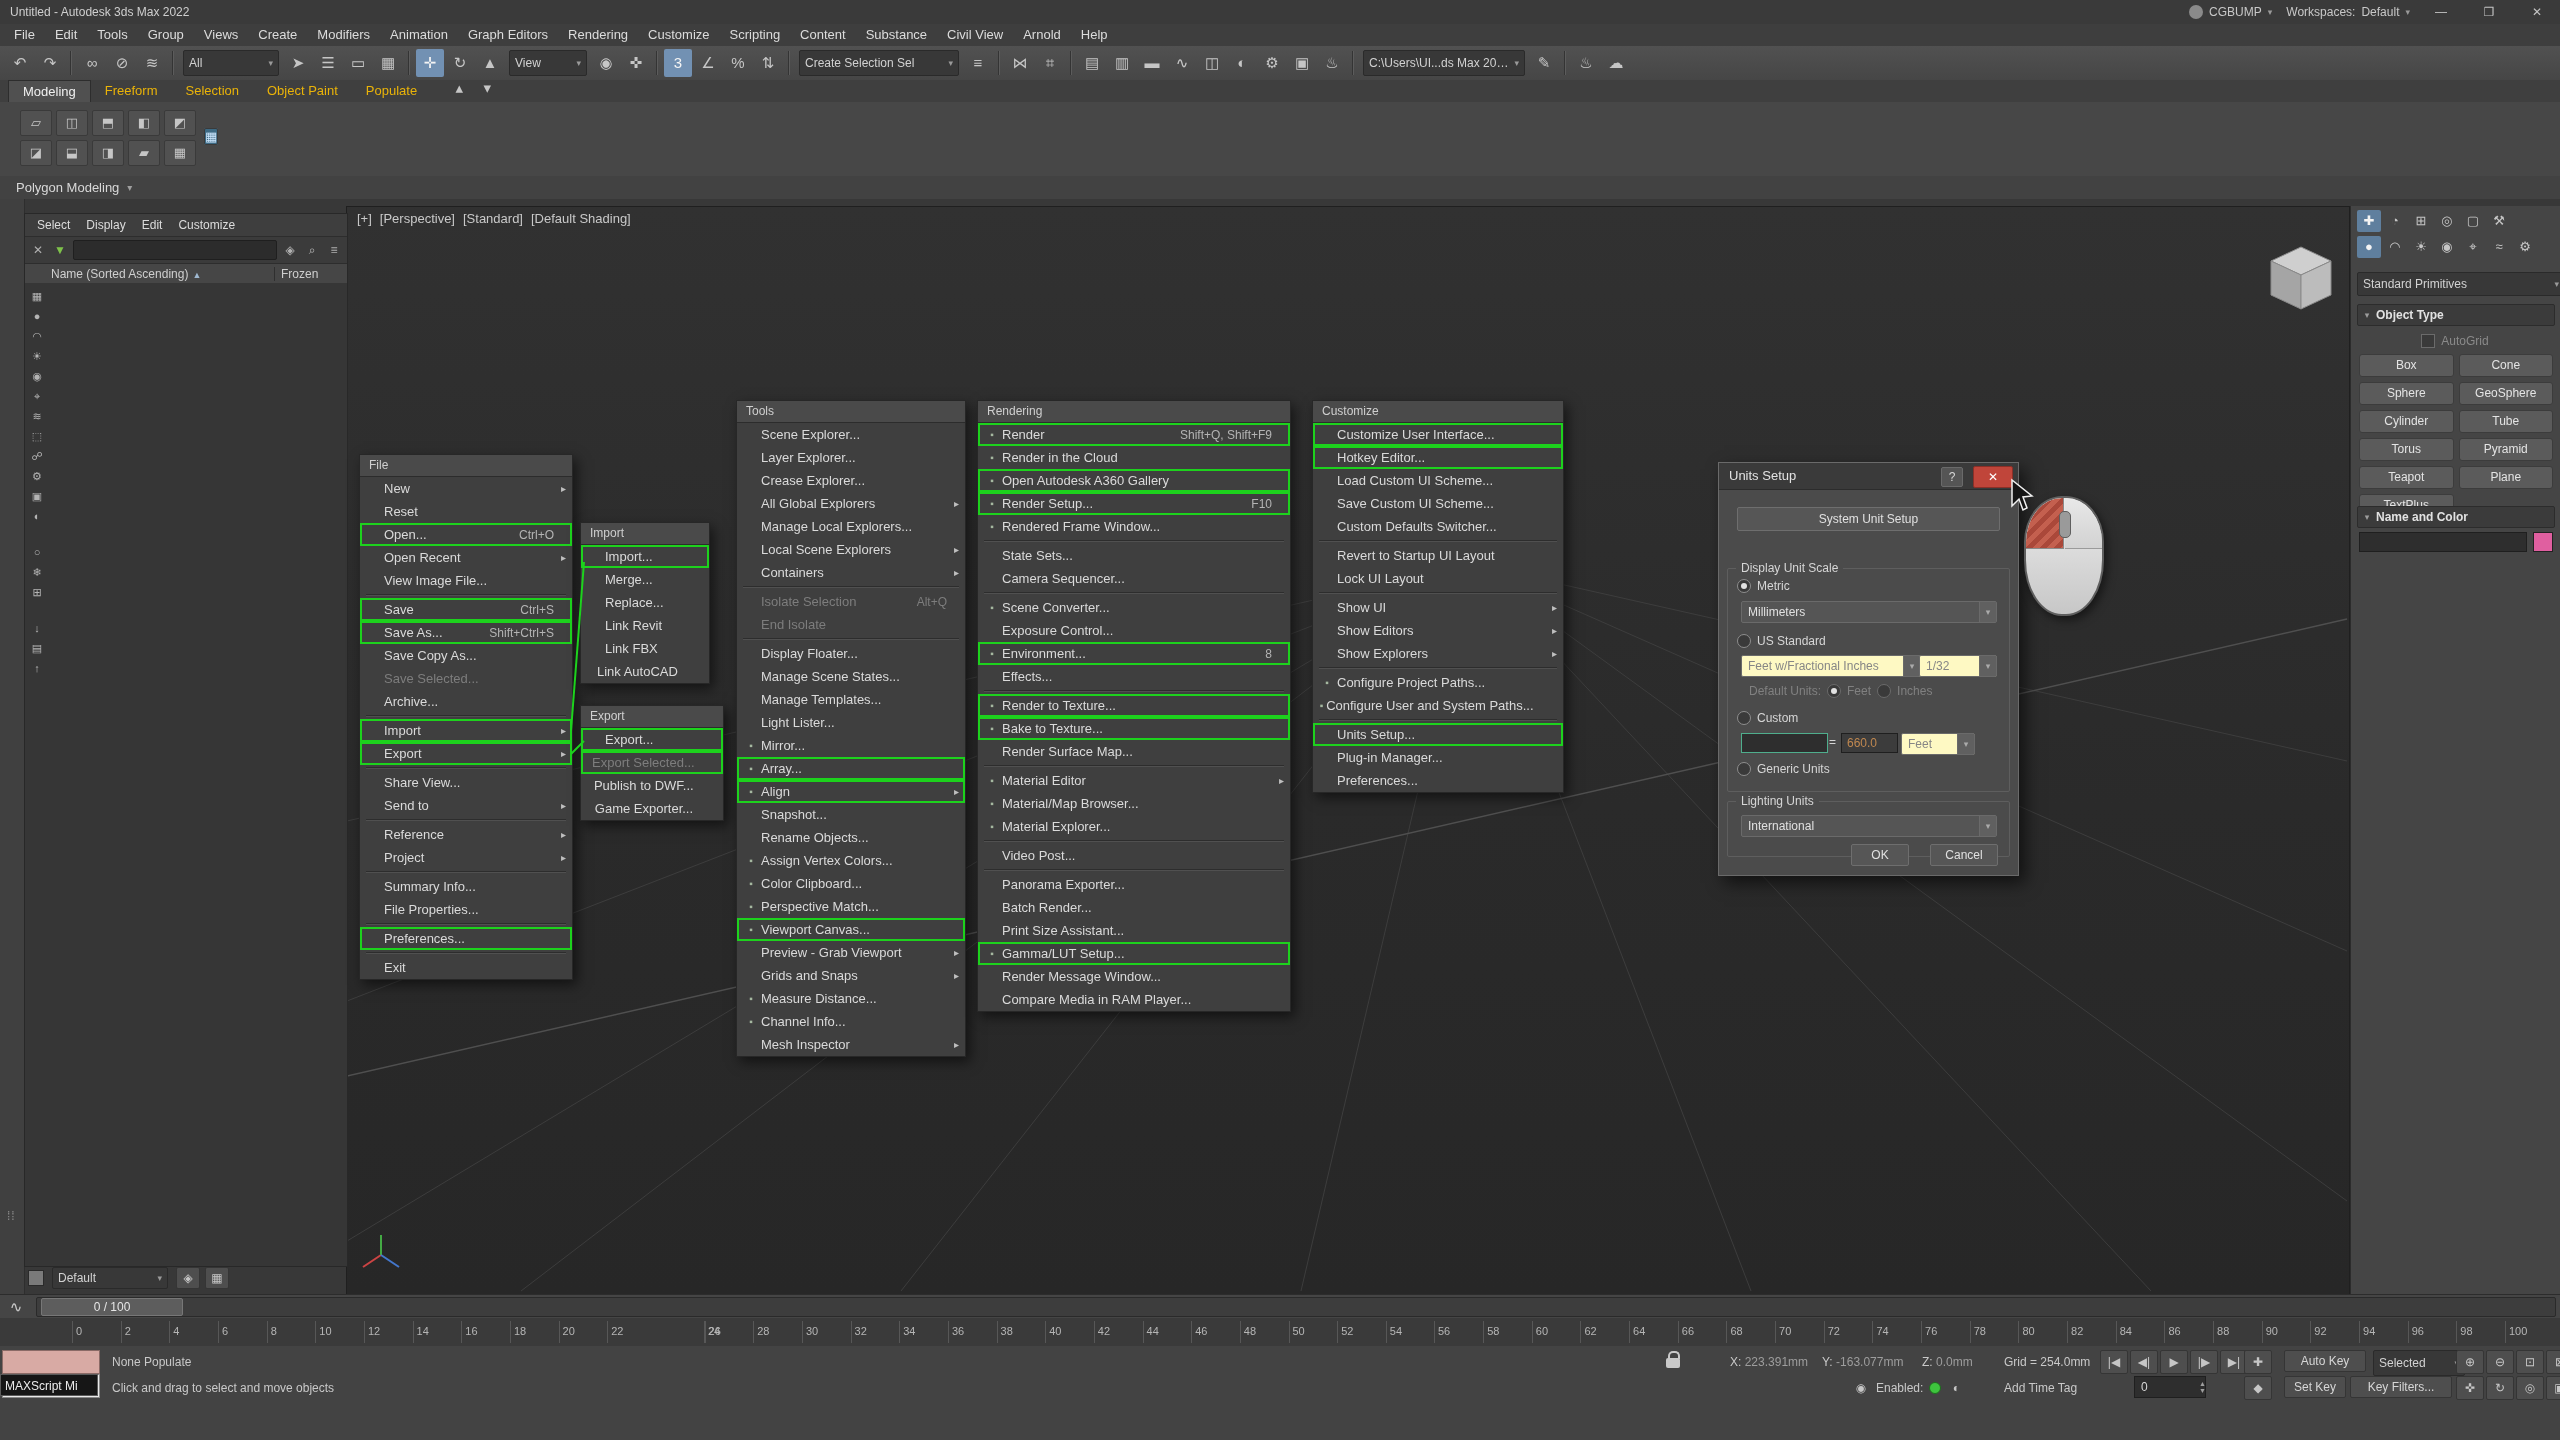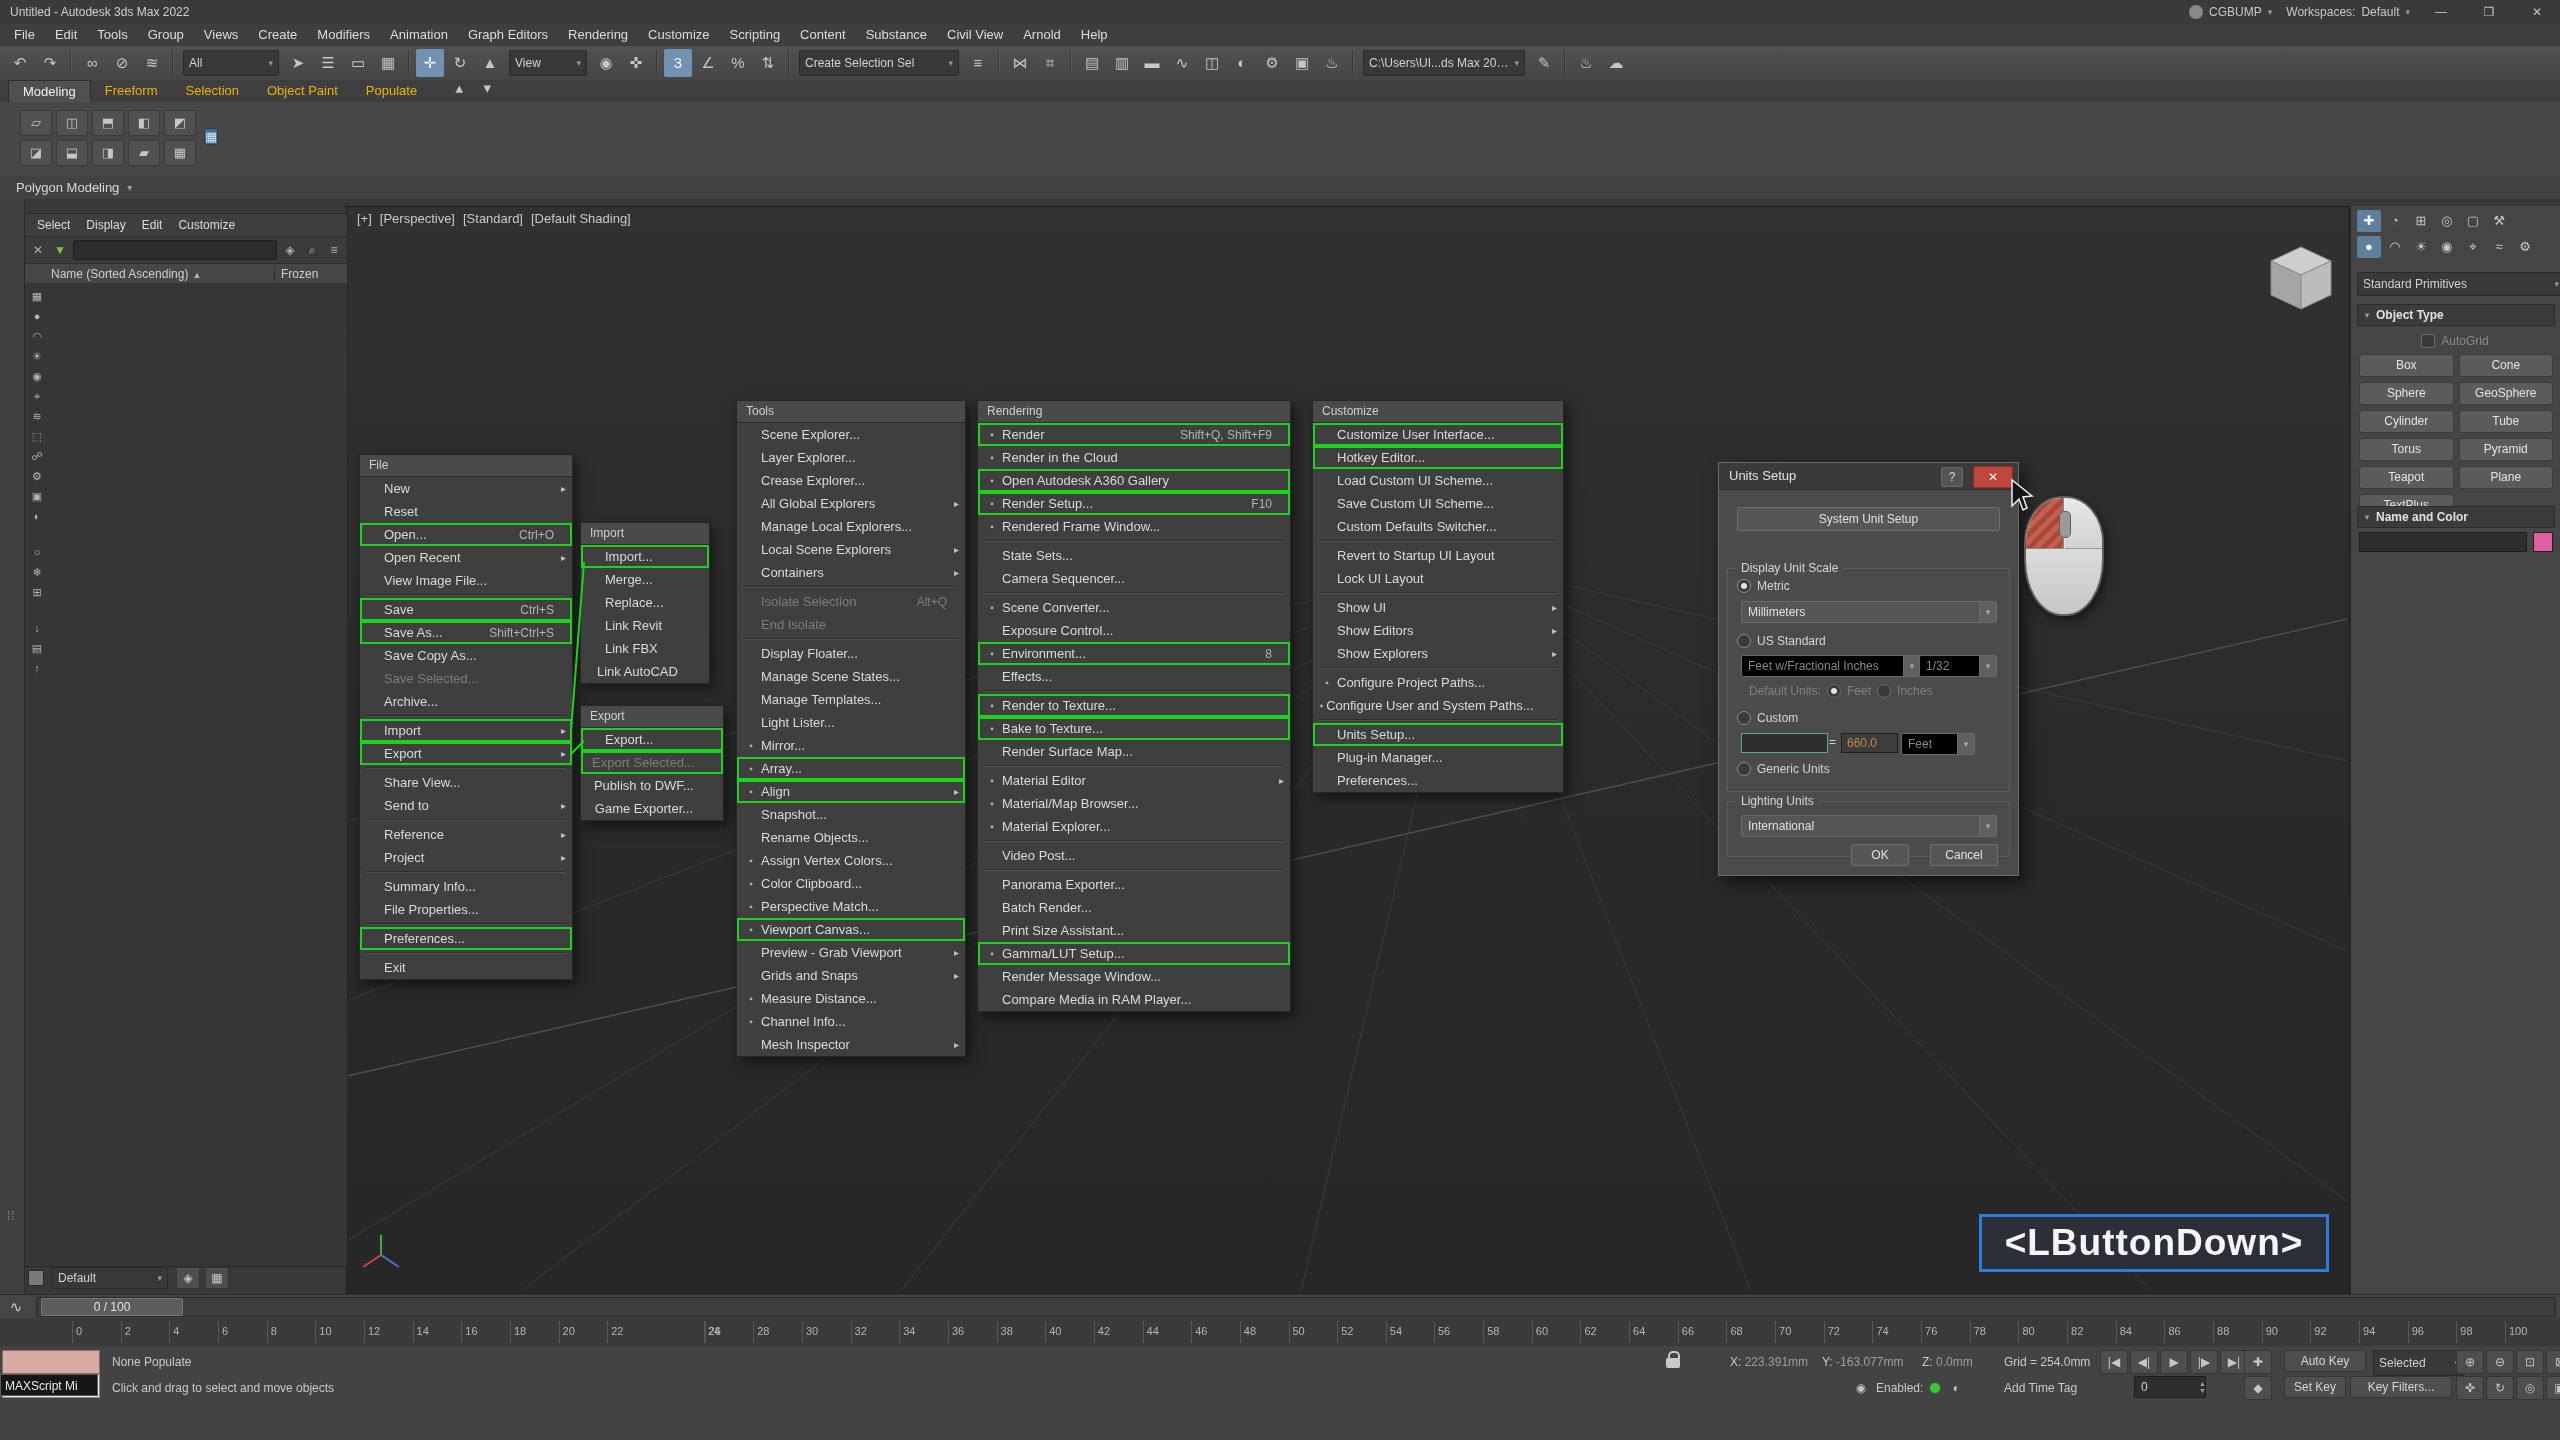--- a/index.html
+++ b/index.html
@@ -160,21 +160,21 @@
   .radio{width:12px;height:12px;border-radius:50%;border:1px solid #8e8e8e;background:#3a3a3a;position:relative;flex:0 0 auto;}
   .radio.sel::after{content:'';position:absolute;left:3px;top:3px;width:6px;height:6px;border-radius:50%;background:#e2e2e2;}
   .rlab{color:#d6d6d6;white-space:nowrap;}
   .drow.dis .rlab{color:#808080;}
   .drow.dis .radio{border-color:#6a6a6a;}
   .dcombo{position:absolute;height:20px;background:#555;border:1px solid #6a6a6a;border-radius:2px;
           display:flex;align-items:center;padding-left:6px;color:#e0e0e0;}
   .dcombo .dcombo-t{flex:1;white-space:nowrap;overflow:hidden;font-size:12px;}
   .dcombo .dcombo-a{width:16px;text-align:center;color:#aaa;font-size:9px;background:#606060;align-self:stretch;
                     line-height:20px;border-left:1px solid #6a6a6a;}
-  .dcombo.dis{background:#000000;}
+  .dcombo.dis{background:#fef9c3;}
   .dcombo.dis .dcombo-t{color:#868686;}
   .dfield{position:absolute;height:18px;background:#2e2e2e;border:1px solid #1f1f1f;color:#d6d6d6;
           line-height:18px;padding-left:5px;font-size:12px;}
   .dfield.focus{border:1px solid #4fae8d;}
   .dfield.dis{background:#3c3c3c;color:#c08850;}
   .deq{position:absolute;color:#d6d6d6;}
   .dbtn{position:absolute;height:20px;background:#565656;border:1px solid #6e6e6e;border-radius:2px;
         text-align:center;line-height:20px;color:#e0e0e0;}
   
   #connector-svg{position:absolute;left:0;top:0;z-index:55;pointer-events:none;}
@@ -1404,15 +1404,14 @@
 
   <div id="mouse" class="abs">
     <div id="mouse-left"></div>
     <div id="mouse-right"></div>
     <div id="mouse-wheel"></div>
   </div>
   <svg id="cursor-arrow" class="abs" width="30" height="34">
     <polygon points="4,2 4,28 11,21 15,32 19,30 15,19 24,18" fill="#141414" stroke="#f0f0f0" stroke-width="1.5"></polygon>
   </svg>
 
-  <div id="lbutton-box" class="abs">&lt;LButtonDown&gt;</div>
 
 </div>
 
 </body></html>

